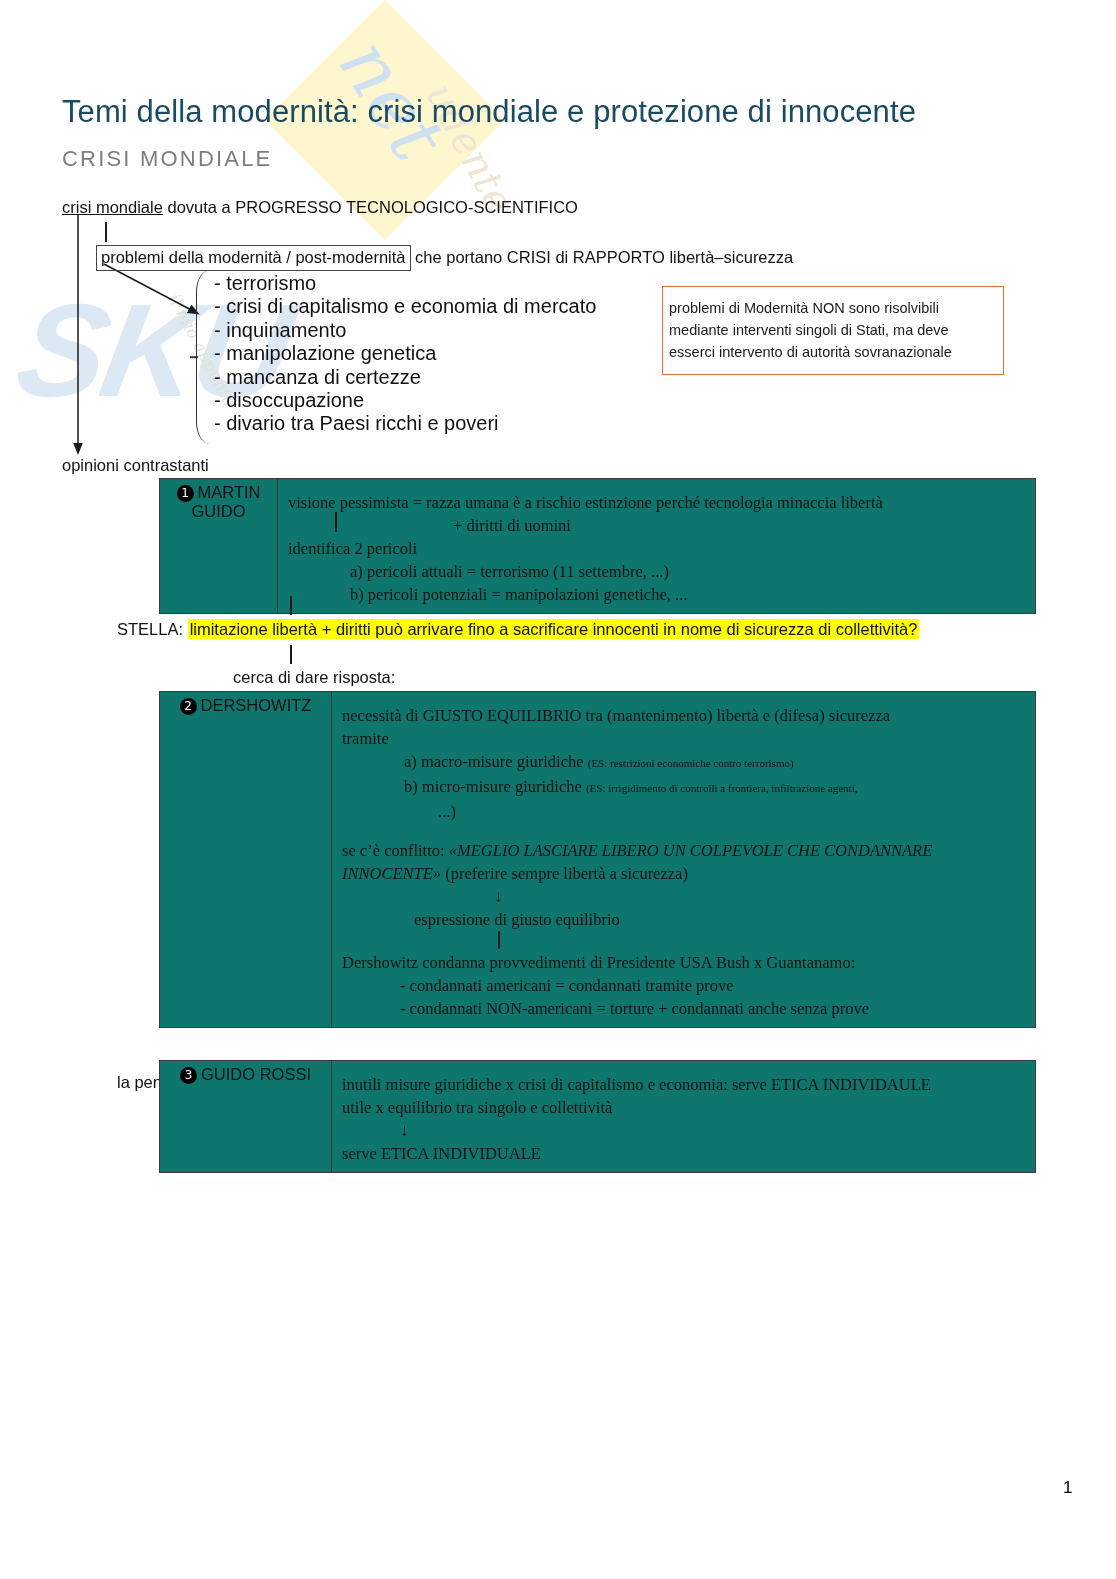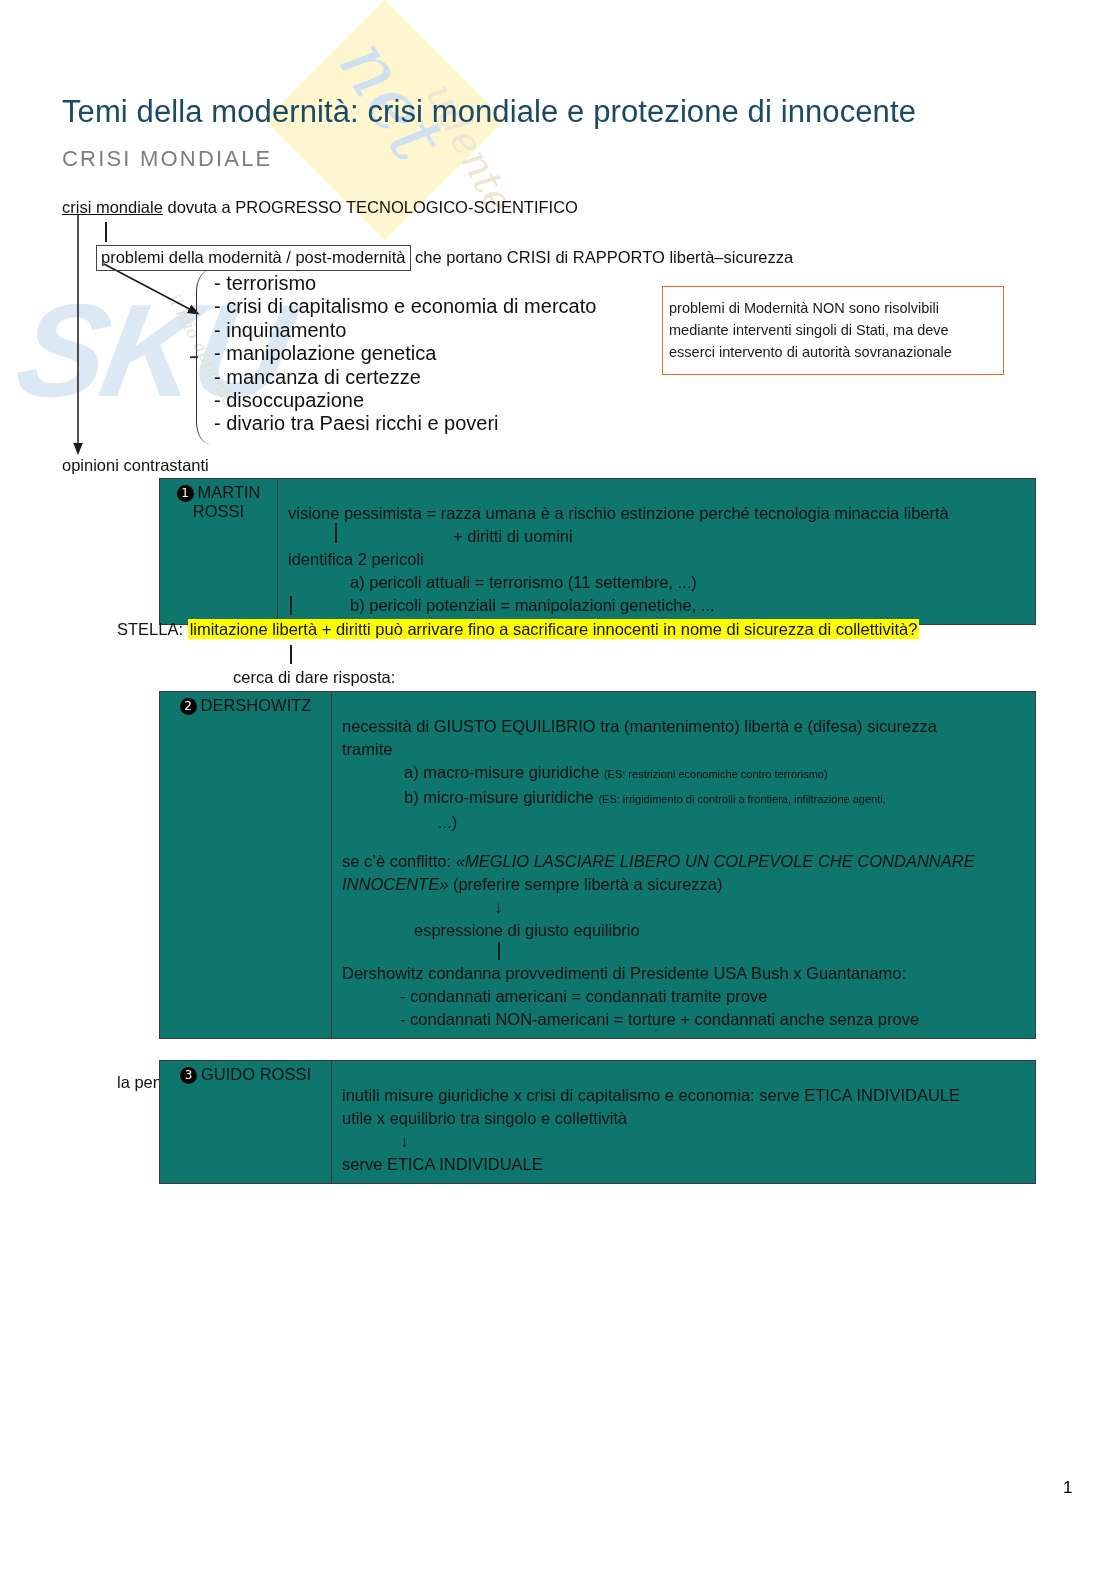--- a/index.html
+++ b/index.html
@@ -90,21 +90,21 @@
 
   
   table.grid {
     position:absolute; border-collapse:collapse; background:#0f766e;
   }
   table.grid td { border:1px solid #3a3a3a; vertical-align:top; }
   td.namecell {
     text-align:center; vertical-align:middle;
     font-size:16.5px; white-space:nowrap; padding:4px 6px;
   }
-  td.bodycell { padding:23px 8px 7px 10px; font-size:16.5px; line-height:23px; }
+  td.bodycell { padding:12px 8px 7px 10px; font-size:16.5px; line-height:23px;font-family:Liberation Serif, serif; }
 
   .badge {
     display:inline-block; width:17px; height:17px; line-height:17px;
     border-radius:50%; background:#000; color:#fff;
     font-size:12px; text-align:center; vertical-align:1px;
     margin-right:4px; font-family:"DejaVu Sans", sans-serif;
   }
 
   .ind-a  { padding-left:92px; text-indent:-30px; }
   .small  { font-size:11px; }
@@ -177,21 +177,21 @@
     <div>esserci intervento di autorità sovranazionale</div>
   </div>
 
   <div class="abs line" style="left:62px; top:456px;">opinioni contrastanti</div>
 
   <table class="grid" style="left:159px; top:478px; width:877px;">
     <tbody>
         <tr>
       <td class="namecell" style="width:118px;">
         <span class="badge">1</span><span>MARTIN</span><br>
-        <span>ROSSI</span>
+        <span>GUIDO</span>
       </td>
       <td class="bodycell">
         <div>visione pessimista = razza umana è a rischio estinzione perché tecnologia minaccia libertà</div>
         <div style="position:relative;">
           <span class="tickline" style="left:47px; top:-2px; height:20px;"></span>
           <span style="display:inline-block; padding-left:165px;">+ diritti di uomini</span>
         </div>
         <div>identifica 2 pericoli</div>
         <div class="ind-a">a)   pericoli attuali = terrorismo (11 settembre, ...)</div>
         <div class="ind-a">b)   pericoli potenziali = manipolazioni genetiche, ...</div>

